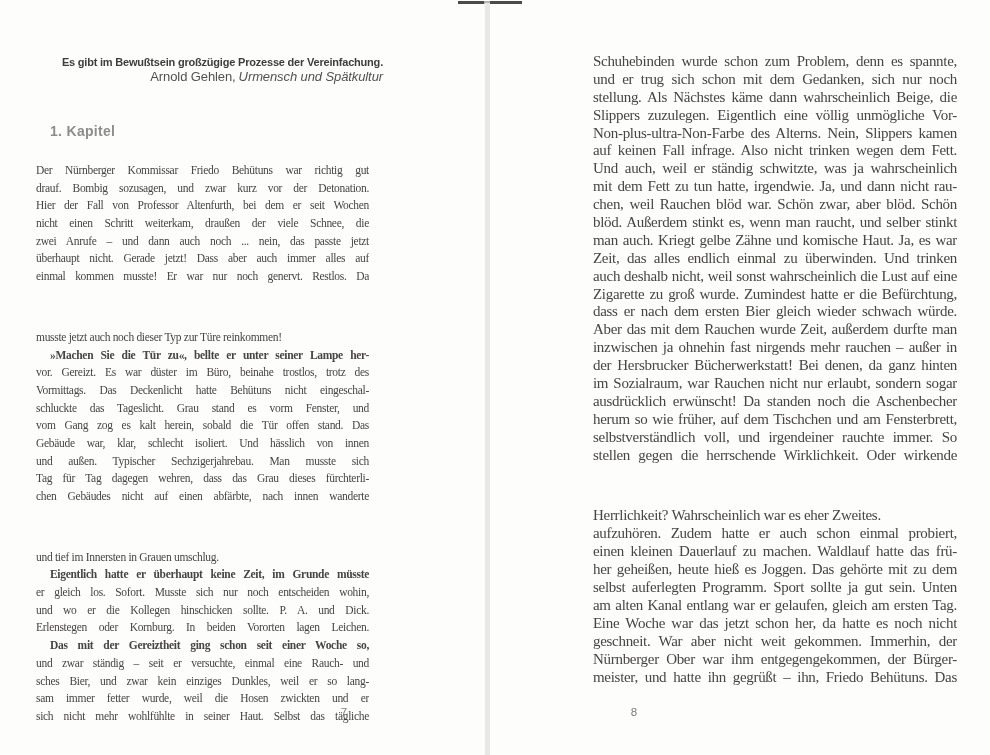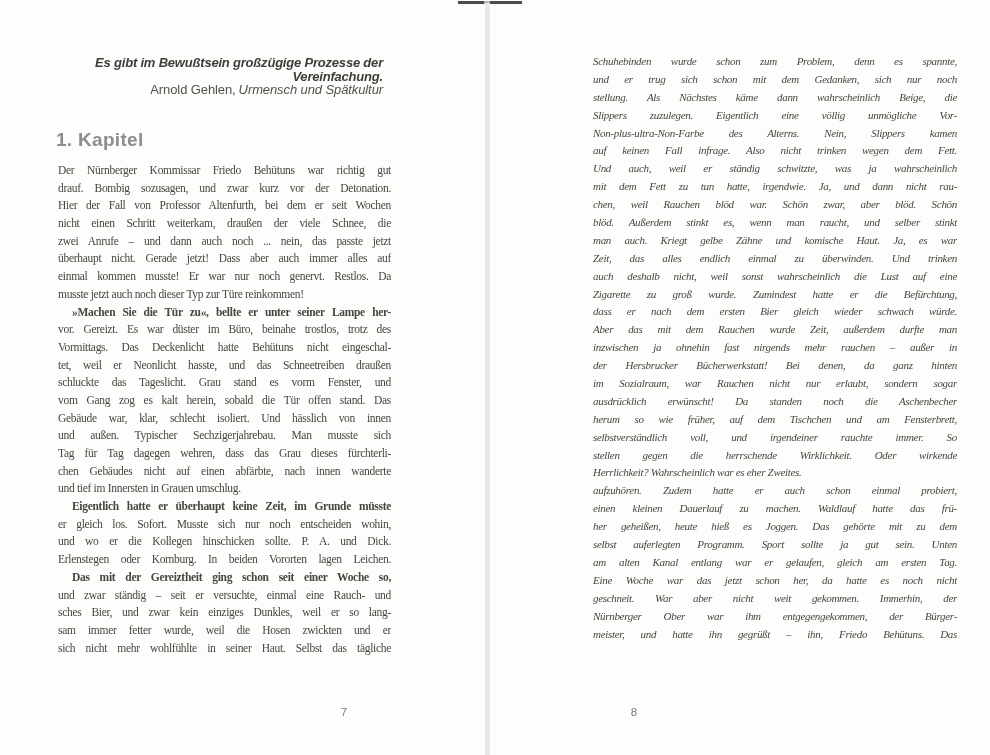--- a/index.html
+++ b/index.html
@@ -19,42 +19,42 @@
   .bar-mid   { left: 484px; width: 6px;  background: #b4b4b4; }
   .bar-right { left: 490px; width: 32px; background: #4b4b4b; }
 
   
   .epigraph {
     position: absolute; left: 50px; top: 56px; width: 333px;
     text-align: right;
     font-family: "Liberation Sans", "DejaVu Sans", sans-serif;
     line-height: 13.5px;
   }
-  .epigraph-text { font-weight: bold; font-size: 13px; letter-spacing: -0.2px; color: #3e3d3a; font-style: italic; }
+  .epigraph-text { font-weight: bold; font-size: 11px; letter-spacing: -0.2px; color: #3e3d3a; }
   .epigraph-attr { font-size: 13px; letter-spacing: -0.1px; color: #53514d; }
   .epigraph-attr .author { margin-right: 3px; }
   .epigraph-attr .work { font-style: italic; }
 
   
   .chapter {
-    position: absolute; left: 50px; top: 123px; margin: 6px;
+    position: absolute; left: 50px; top: 123px; margin: 0;
     font-family: "Liberation Sans", "DejaVu Sans", sans-serif;
-    font-weight: bold; font-size: 19px; letter-spacing: 0.3px;
+    font-weight: bold; font-size: 14px; letter-spacing: 0.3px;
     color: #8d8d8b;
   }
 
   
   .bodycol { position: absolute; color: #474540; overflow: hidden; }
-  .bodycol.colleft  { left: 58px;  top: 162px; width: 333px; font-size: 11.5px; line-height: 17.7px; letter-spacing: -0.3px; }
-  .bodycol.colright { left: 593px; top: 53px;  width: 364px; font-size: 11px; line-height: 17.9px; letter-spacing: -0.3px; font-style: italic; }
+  .bodycol.colleft  { left: 36px;  top: 162px; width: 333px; font-size: 11.5px; line-height: 17.7px; letter-spacing: -0.3px; }
+  .bodycol.colright { left: 593px; top: 53px;  width: 364px; font-size: 15px; line-height: 17.9px; letter-spacing: -0.3px; }
 
   .bline { text-align: justify; text-align-last: justify; overflow: hidden; }
   .colleft  .bline { height: 17.7px; }
   .colright .bline { height: 17.9px; }
-  .bline.endline { text-align-last: left; }
+  .bline.endline { text-align-last: left; margin-top: 43px; }
   .colleft  .bline.indent { text-indent: 14px; font-weight: bold; }
   .colright .bline.indent { text-indent: 10px; }
 
   
   .folio {
     position: absolute; top: 706px; width: 28px; text-align: center;
     font-family: "Liberation Sans", "DejaVu Sans", sans-serif;
     font-size: 11.5px; color: #7b7b79;
   }
   .folio.fleft  { left: 330px; }
@@ -85,21 +85,20 @@
         <div class="bline">drauf. Bombig sozusagen, und zwar kurz vor der Detonation.</div>
         <div class="bline">Hier der Fall von Professor Altenfurth, bei dem er seit Wochen</div>
         <div class="bline">nicht einen Schritt weiterkam, draußen der viele Schnee, die</div>
         <div class="bline">zwei Anrufe – und dann auch noch ... nein, das passte jetzt</div>
         <div class="bline">überhaupt nicht. Gerade jetzt! Dass aber auch immer alles auf</div>
         <div class="bline">einmal kommen musste! Er war nur noch genervt. Restlos. Da</div>
         <div class="bline endline">musste jetzt auch noch dieser Typ zur Türe reinkommen!</div>
         <div class="bline indent">»Machen Sie die Tür zu«, bellte er unter seiner Lampe her-</div>
         <div class="bline">vor. Gereizt. Es war düster im Büro, beinahe trostlos, trotz des</div>
         <div class="bline">Vormittags. Das Deckenlicht hatte Behütuns nicht eingeschal-</div>
-        <div class="bline">tet, weil er Neonlicht hasste, und das Schneetreiben draußen</div>
         <div class="bline">schluckte das Tageslicht. Grau stand es vorm Fenster, und</div>
         <div class="bline">vom Gang zog es kalt herein, sobald die Tür offen stand. Das</div>
         <div class="bline">Gebäude war, klar, schlecht isoliert. Und hässlich von innen</div>
         <div class="bline">und außen. Typischer Sechzigerjahrebau. Man musste sich</div>
         <div class="bline">Tag für Tag dagegen wehren, dass das Grau dieses fürchterli-</div>
         <div class="bline">chen Gebäudes nicht auf einen abfärbte, nach innen wanderte</div>
         <div class="bline endline">und tief im Innersten in Grauen umschlug.</div>
         <div class="bline indent">Eigentlich hatte er überhaupt keine Zeit, im Grunde müsste</div>
         <div class="bline">er gleich los. Sofort. Musste sich nur noch entscheiden wohin,</div>
         <div class="bline">und wo er die Kollegen hinschicken sollte. P. A. und Dick.</div>

